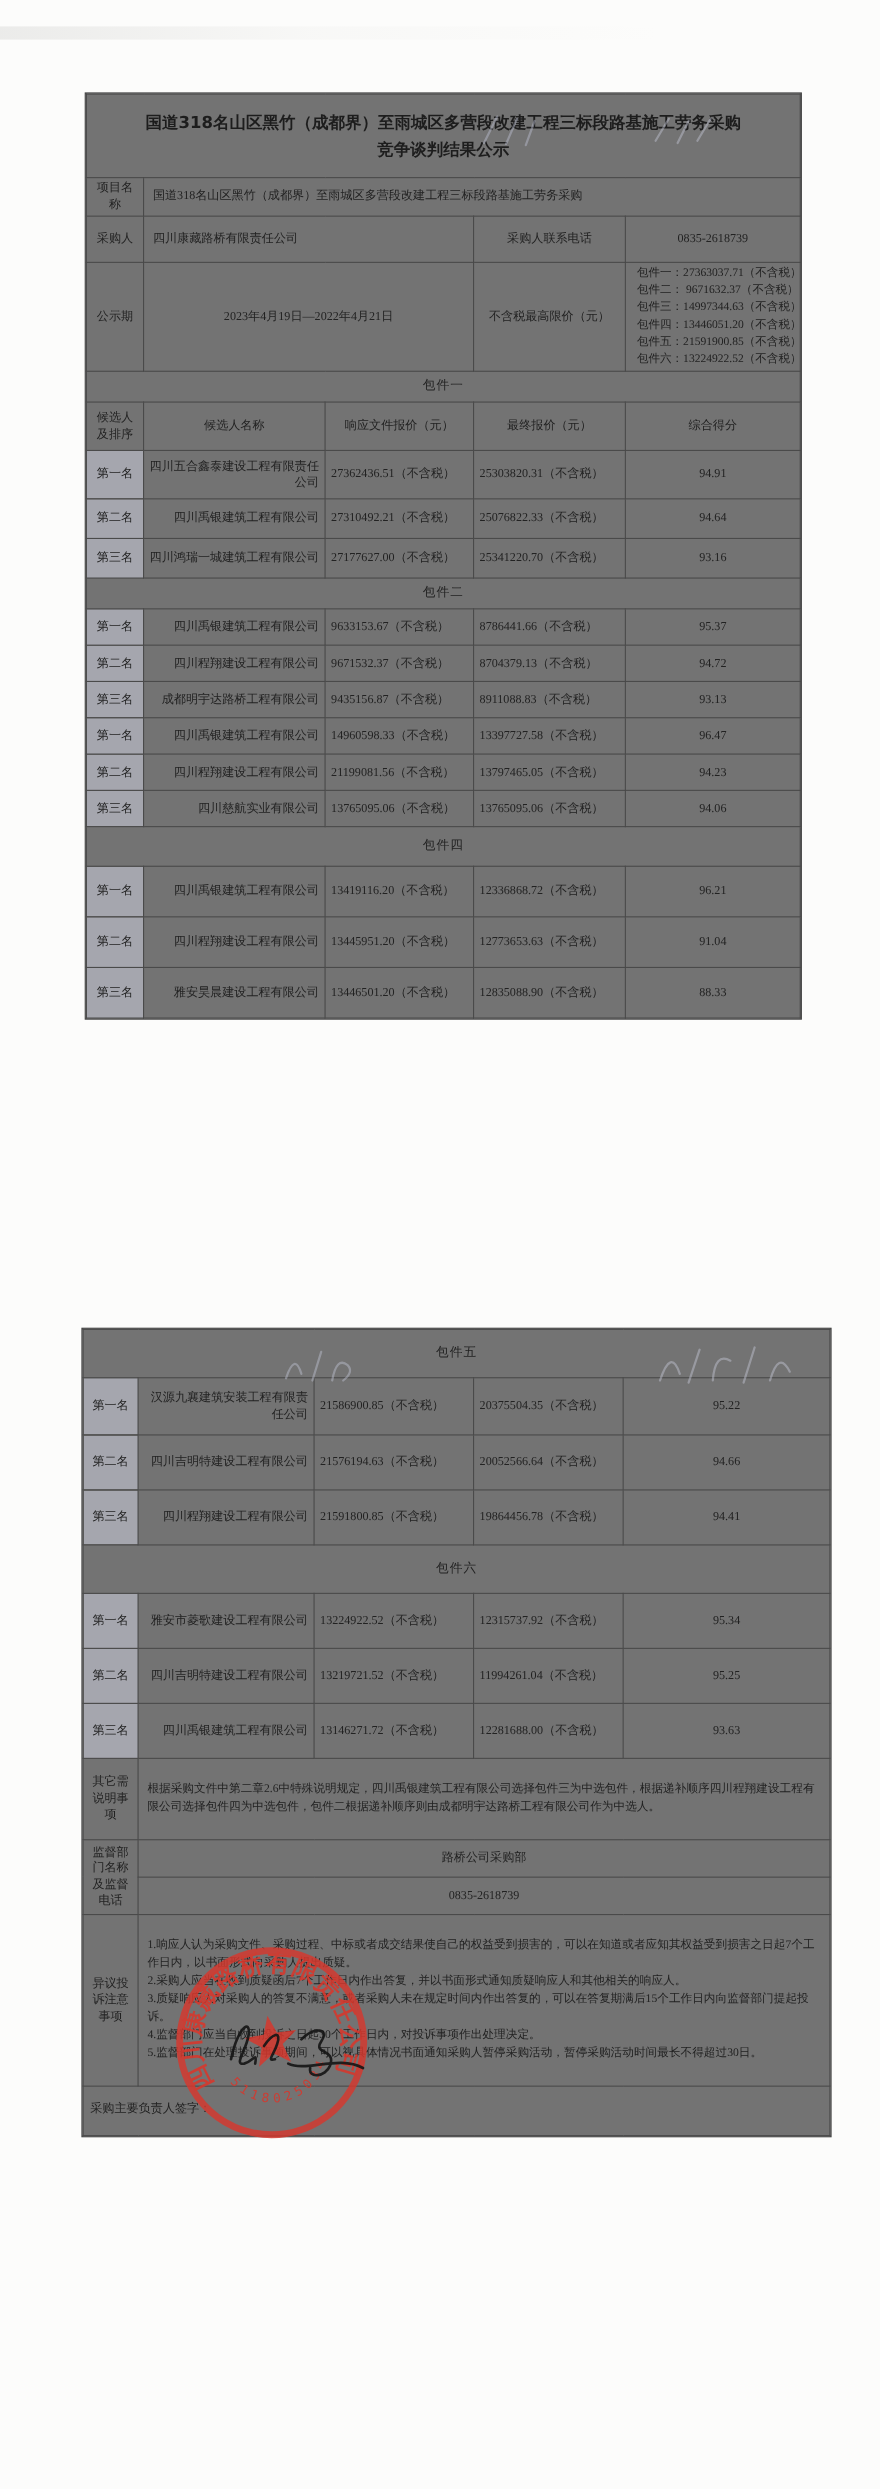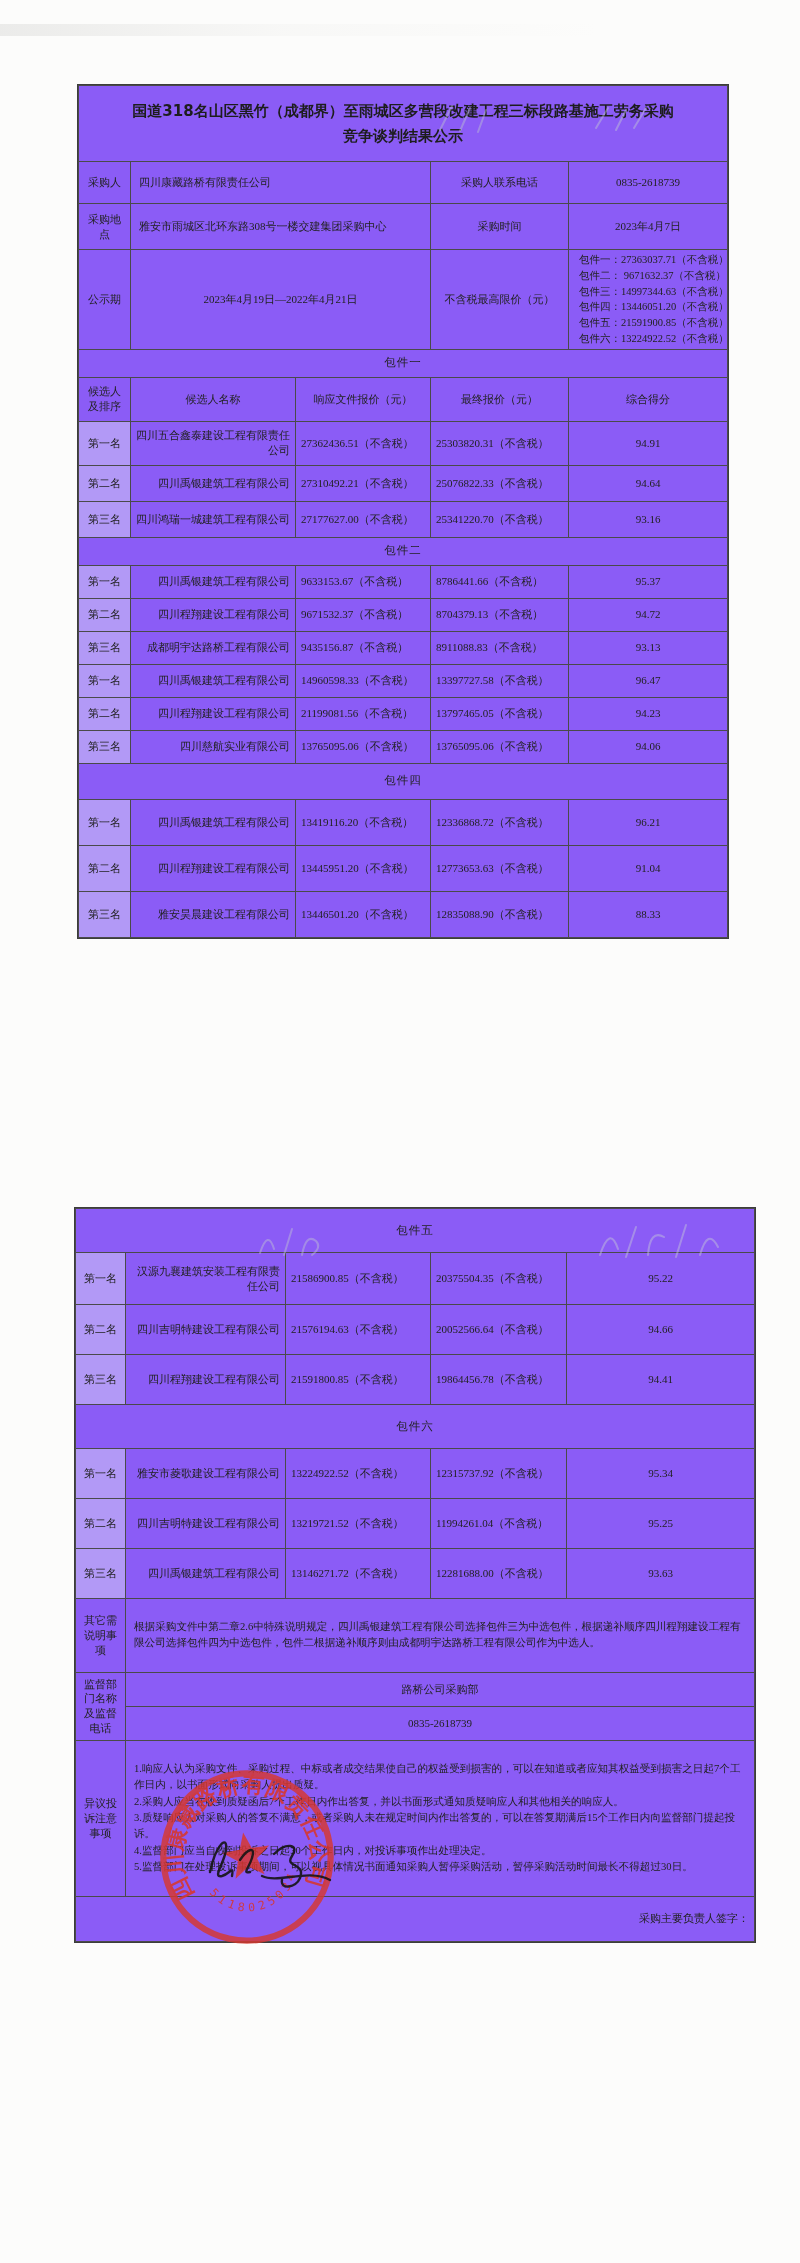--- a/index.html
+++ b/index.html
@@ -5,40 +5,40 @@
   html,body{margin:0;padding:0;}
   body{
     width:800px;height:2263px;position:relative;overflow:hidden;
     background:#fcfcfb;
     font-family:"Liberation Serif","DejaVu Serif",serif;
     color:#222;
   }
   .scan-band{position:absolute;left:0;top:24px;width:100%;height:12px;
     background:linear-gradient(90deg,rgba(175,175,172,.22),rgba(210,210,206,.10) 35%,rgba(210,210,206,0) 75%);}
 
-  table{border-collapse:collapse;table-layout:fixed;background:#8b5cf6;}
+  table{border-collapse:collapse;table-layout:fixed;background:#737373;}
   td{border:1px solid #4a4a4a;vertical-align:middle;padding:2px 5px;
      font-size:11px;line-height:1.35;overflow:hidden;}
   .t1{position:absolute;left:78px;top:85px;width:649px;outline:1px solid #3c3c3c;}
   .t2{position:absolute;left:75px;top:1208px;width:679px;outline:1px solid #3c3c3c;}
 
   .title-cell{font-family:"DejaVu Sans","Liberation Sans",sans-serif;
     font-weight:bold;font-size:15px;text-align:center;line-height:1.65;color:#1d1d1d;}
   .lab{text-align:center;}
   .val{text-align:left;padding-left:8px;}
   .ctr{text-align:center;margin-left:39px;}
   .caps{font-size:10.5px;line-height:1.5;text-align:left;padding-left:10px;white-space:nowrap;}
   .pkg-hdr td{text-align:center;font-size:11.5px;letter-spacing:1px;margin-top:37px;}
   .col-hdr td{text-align:center;}
   .c-rank{text-align:center;background:rgba(226,229,246,.45);}
   .c-name{text-align:right;}
   .c-num{text-align:left;}
   .c-score{text-align:center;}
   .notes-val{font-size:10.6px;line-height:1.55;text-align:left;padding:20px 8px;}
-  .sign-cell{text-align:right;padding-left:6px;font-size:11px;}
+  .sign-cell{text-align:left;padding-left:6px;font-size:11px;font-family:Liberation Mono, monospace;}
 
   tr.h76{height:76px}tr.h34{height:34px}tr.h42{height:42px}tr.h46{height:46px}
   tr.h82{height:82px}tr.h28{height:28px}tr.h44{height:44px}tr.h36{height:36px}
   tr.h33{height:33px}tr.h172r{height:46px}tr.h52{height:52px}tr.h50{height:50px}
   tr.h64{height:64px}tr.hs34{height:34px}tr.h92{height:92px}tr.h45{height:45px}
 
   .overlay{position:absolute;pointer-events:none;}
   .seal-svg{left:158px;top:1768px;width:178px;height:178px;transform:rotate(-9deg);opacity:.88;}
   .sig-svg{left:196px;top:1820px;width:150px;height:82px;}
   .pencil{opacity:.45;}
@@ -58,34 +58,32 @@
     </colgroup>
 
   <tbody>
       <tr class="h76">
         <td colspan="5" class="title-cell">
     <div>国道318名山区黑竹（成都界）至雨城区多营段改建工程三标段路基施工劳务采购</div>
     <div>竞争谈判结果公示</div>
   </td>
       </tr>
 
+  <tr class="h34">
+    <td class="lab">项目名称</td>
+    <td colspan="4" class="val">国道318名山区黑竹（成都界）至雨城区多营段改建工程三标段路基施工劳务采购</td>
+  </tr>
 
   <tr class="h42">
     <td class="lab">采购人</td>
     <td colspan="2" class="val">四川康藏路桥有限责任公司</td>
     <td class="ctr">采购人联系电话</td>
     <td class="ctr">0835-2618739</td>
   </tr>
 
-  <tr class="h46">
-    <td class="lab">采购地点</td>
-    <td colspan="2" class="val">雅安市雨城区北环东路308号一楼交建集团采购中心</td>
-    <td class="ctr">采购时间</td>
-    <td class="ctr">2023年4月7日</td>
-  </tr>
 
   <tr class="h82">
     <td class="lab">公示期</td>
     <td colspan="2" class="ctr">2023年4月19日—2022年4月21日</td>
     <td class="ctr">不含税最高限价（元）</td>
     <td class="caps">
       <div>包件一：27363037.71（不含税）</div>
       <div>包件二： 9671632.37（不含税）</div>
       <div>包件三：14997344.63（不含税）</div>
       <div>包件四：13446051.20（不含税）</div>

